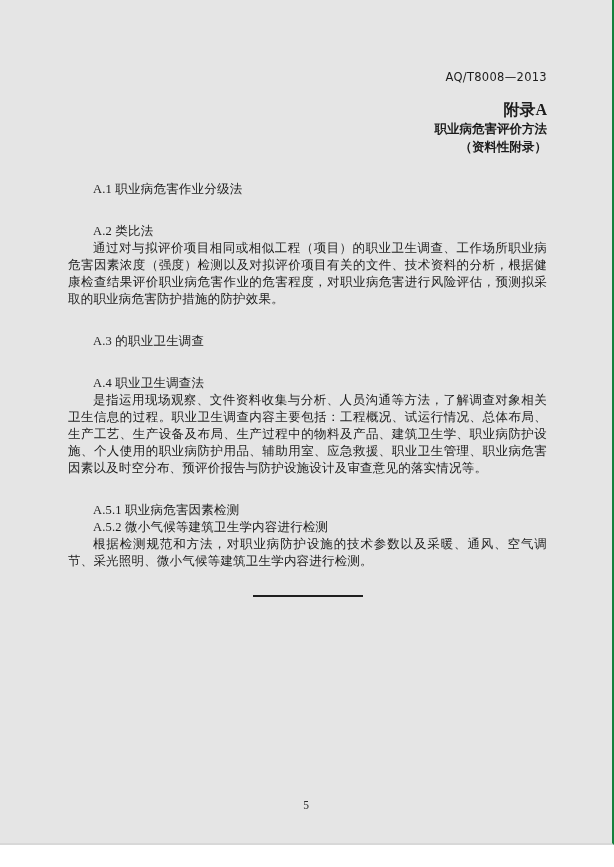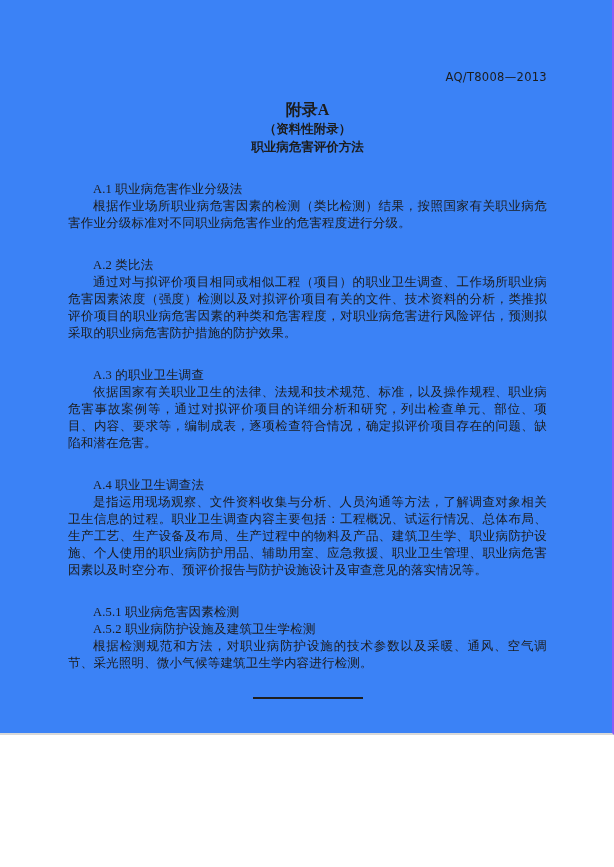--- a/index.html
+++ b/index.html
@@ -3,25 +3,25 @@
 <meta charset="utf-8">
 <style>
   html, body {
     margin: 0;
     padding: 0;
     background: #ffffff;
   }
   .page {
     position: relative;
     width: 614px;
-    height: 735px;
-    background: #3b82f6;
+    height: 845px;
+    background: #e5e5e5;
     overflow: hidden;
     box-sizing: border-box;
-    border-right: 2px solid #8b5cf6;
+    border-right: 2px solid #15803d;
     border-bottom: 2px solid #d8d8d8;
     font-family: "Liberation Serif", "DejaVu Serif", serif;
     color: #1c1c1c;
   }
   .doc-number {
     position: absolute;
     top: 70px;
     right: 65px;
     font-family: "DejaVu Sans", "Liberation Sans", sans-serif;
     font-size: 11.5px;
@@ -30,21 +30,21 @@
     white-space: nowrap;
   }
   .content {
     position: absolute;
     left: 68px;
     top: 0;
     width: 479px;
   }
   .title-block {
     margin-top: 99px;
-    text-align: center;
+    text-align: right;
     font-weight: bold;
   }
   .title-main {
     font-size: 16px;
     line-height: 21px;
   }
   .title-sub {
     font-size: 12.5px;
     line-height: 18px;
   }
@@ -87,47 +87,45 @@
 <body>
 
 <div class="page">
 
   <div class="doc-number">AQ/T8008—2013</div>
 
   <div class="content">
 
     <div class="title-block">
       <div class="title-main">附录A</div>
+      <div class="title-sub">职业病危害评价方法</div>
       <div class="title-sub">（资料性附录）</div>
-      <div class="title-sub">职业病危害评价方法</div>
     </div>
 
     <div class="section first body-text">
       <div class="sec-heading">A.1 职业病危害作业分级法</div>
-      <p>根据作业场所职业病危害因素的检测（类比检测）结果，按照国家有关职业病危害作业分级标准对不同职业病危害作业的危害程度进行分级。</p>
     </div>
 
     <div class="section body-text">
       <div class="sec-heading">A.2 类比法</div>
-      <p>通过对与拟评价项目相同或相似工程（项目）的职业卫生调查、工作场所职业病危害因素浓度（强度）检测以及对拟评价项目有关的文件、技术资料的分析，类推拟评价项目的职业病危害因素的种类和危害程度，对职业病危害进行风险评估，预测拟采取的职业病危害防护措施的防护效果。</p>
+      <p>通过对与拟评价项目相同或相似工程（项目）的职业卫生调查、工作场所职业病危害因素浓度（强度）检测以及对拟评价项目有关的文件、技术资料的分析，根据健康检查结果评价职业病危害作业的危害程度，对职业病危害进行风险评估，预测拟采取的职业病危害防护措施的防护效果。</p>
     </div>
 
     <div class="section body-text">
       <div class="sec-heading">A.3 的职业卫生调查</div>
-      <p>依据国家有关职业卫生的法律、法规和技术规范、标准，以及操作规程、职业病危害事故案例等，通过对拟评价项目的详细分析和研究，列出检查单元、部位、项目、内容、要求等，编制成表，逐项检查符合情况，确定拟评价项目存在的问题、缺陷和潜在危害。</p>
     </div>
 
     <div class="section body-text">
       <div class="sec-heading">A.4 职业卫生调查法</div>
       <p>是指运用现场观察、文件资料收集与分析、人员沟通等方法，了解调查对象相关卫生信息的过程。职业卫生调查内容主要包括：工程概况、试运行情况、总体布局、生产工艺、生产设备及布局、生产过程中的物料及产品、建筑卫生学、职业病防护设施、个人使用的职业病防护用品、辅助用室、应急救援、职业卫生管理、职业病危害因素以及时空分布、预评价报告与防护设施设计及审查意见的落实情况等。</p>
     </div>
 
     <div class="section body-text">
       <div class="sec-heading">A.5.1 职业病危害因素检测</div>
-      <div class="sec-heading">A.5.2 职业病防护设施及建筑卫生学检测</div>
+      <div class="sec-heading">A.5.2 微小气候等建筑卫生学内容进行检测</div>
       <p>根据检测规范和方法，对职业病防护设施的技术参数以及采暖、通风、空气调节、采光照明、微小气候等建筑卫生学内容进行检测。</p>
     </div>
 
     <div class="section body-text">
     </div>
 
     <div class="end-rule"></div>
 
   </div>
 

